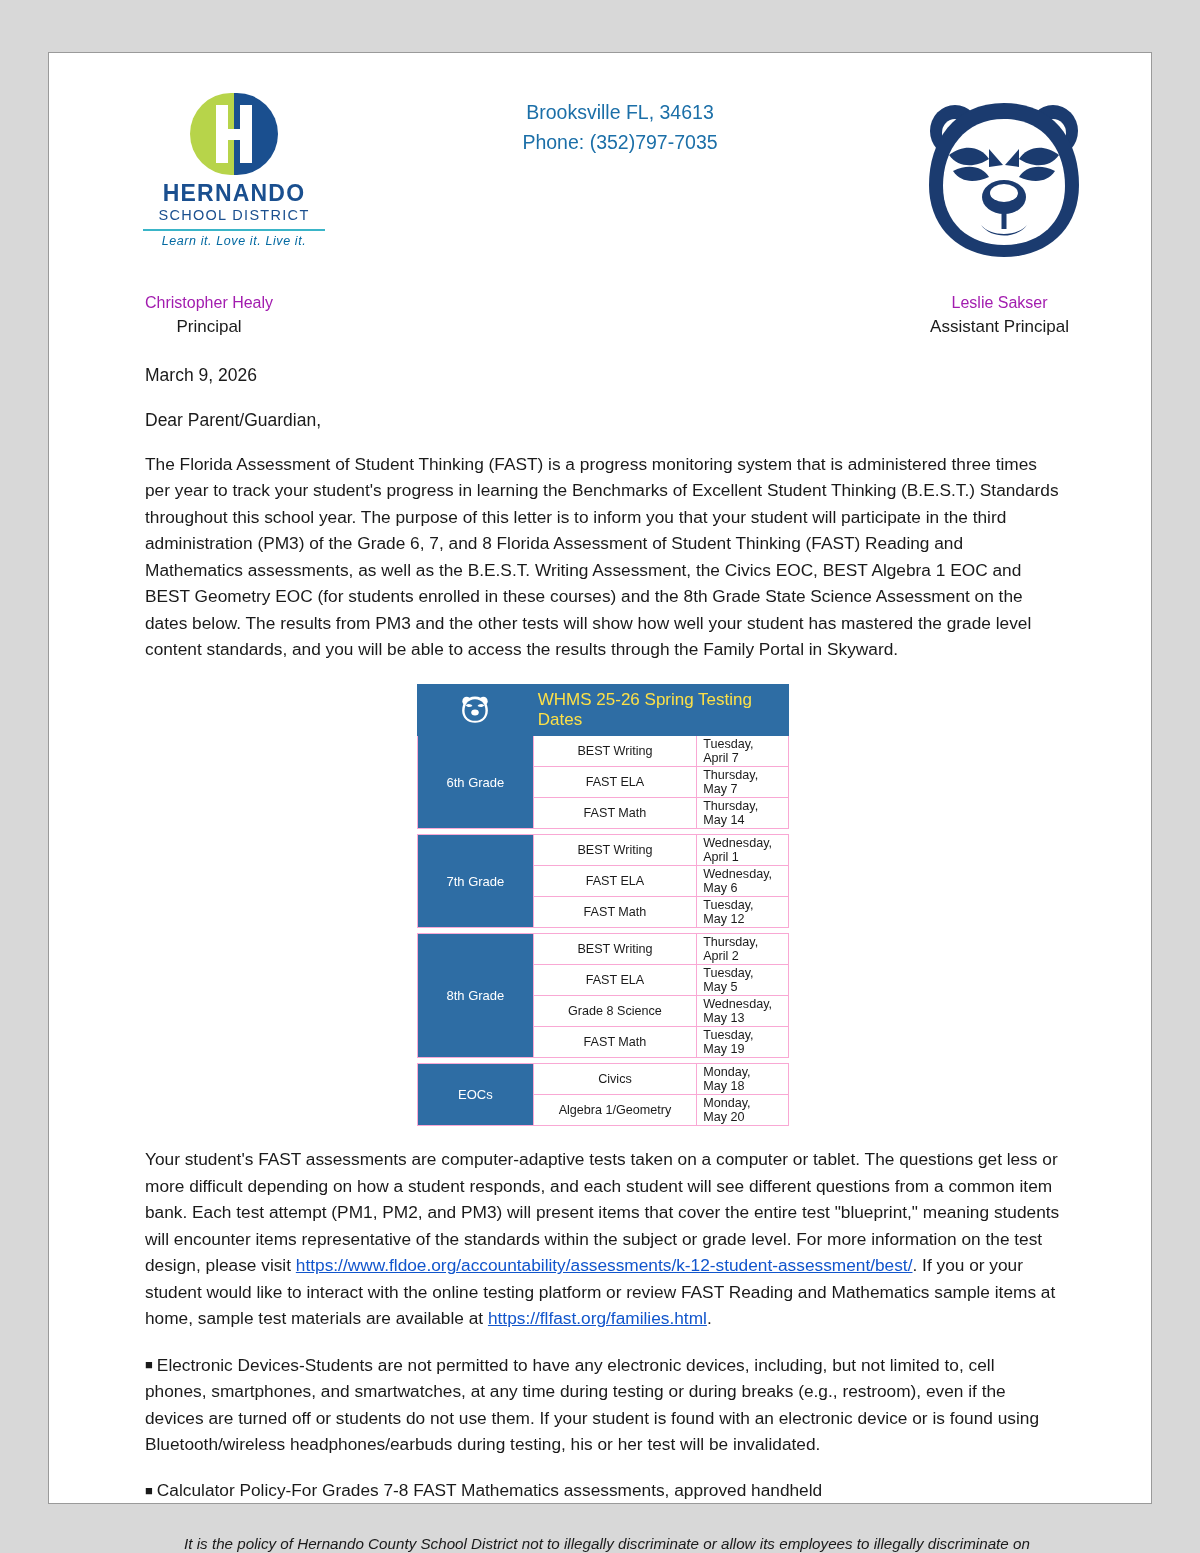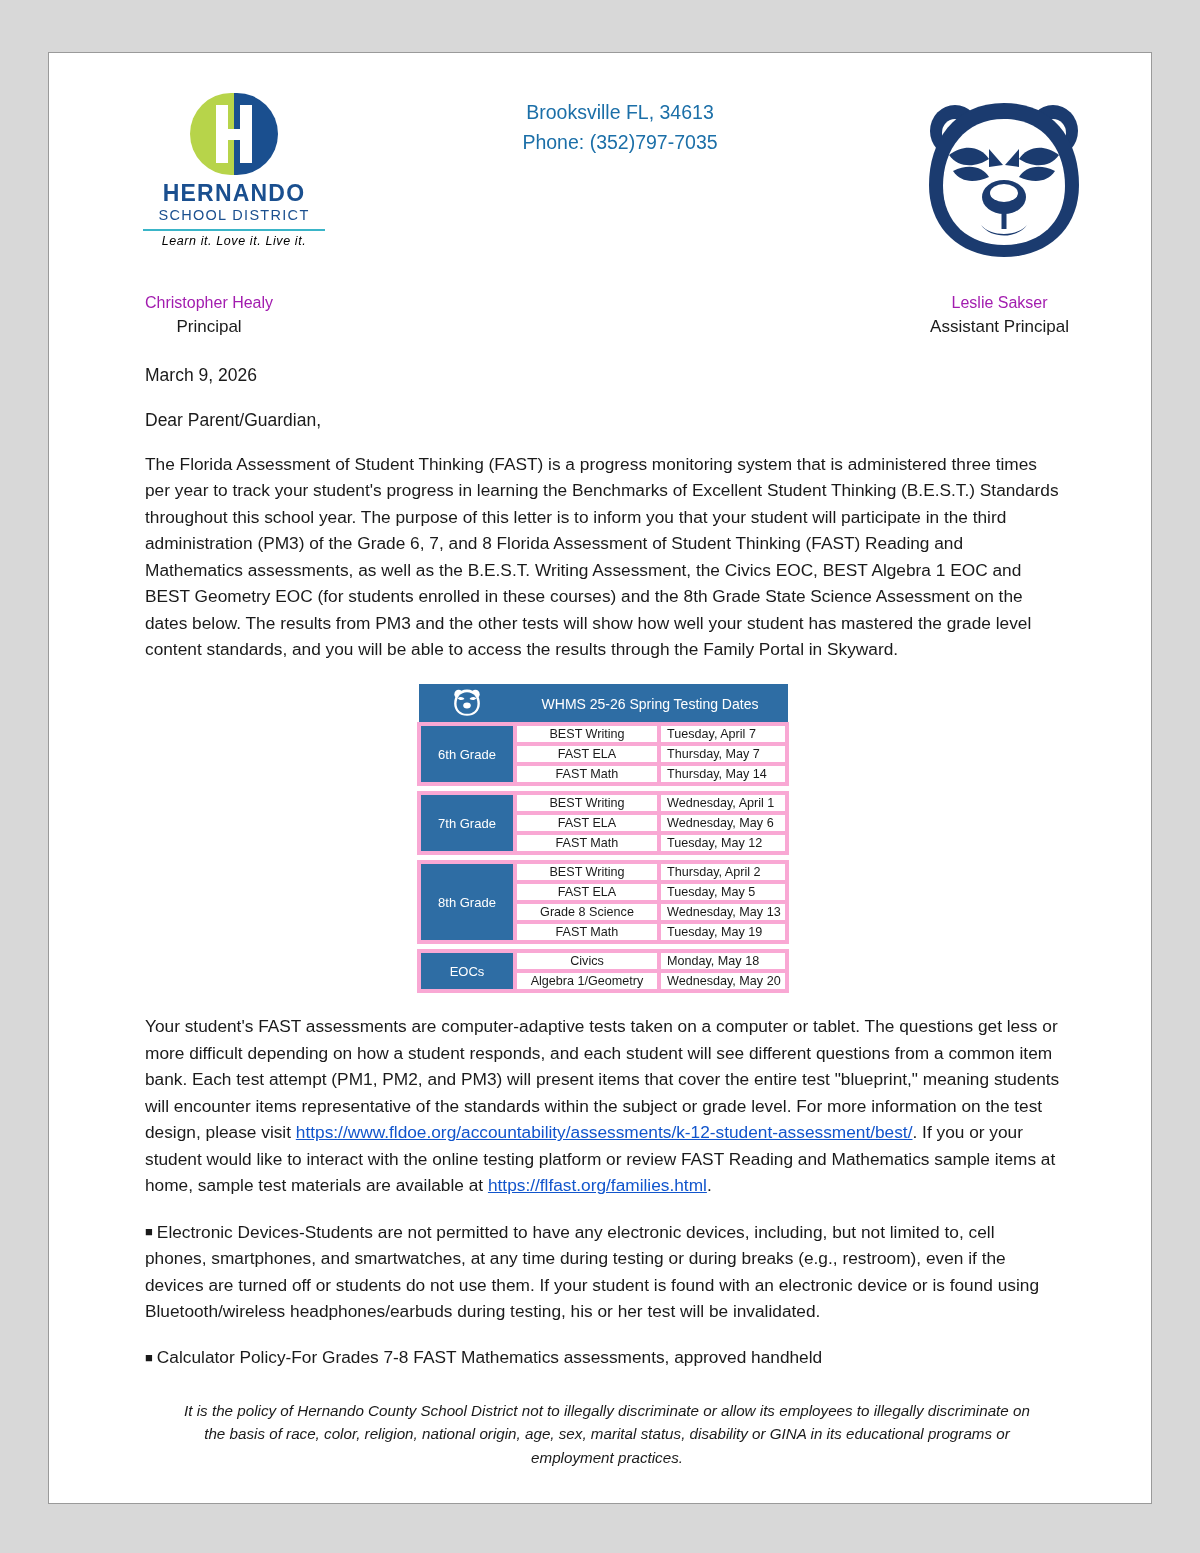--- a/index.html
+++ b/index.html
@@ -94,21 +94,21 @@
     letter-spacing: 1.3px;
     color: #1a4f8f;
     line-height: 1.4;
   }
   .logo-rule {
     border-top: 2px solid #3ab5c8;
     margin: 4px 6px 3px 6px;
   }
   .logo-tag {
     font-size: 12.5px;
-    color: #000000;
+    color: #0369a1;
     letter-spacing: 0.6px;
     font-style: italic;
   }
 
   .school-block {
     flex: 1;
     text-align: center;
     padding-top: 10px;
   }
   .school-name {
@@ -184,30 +184,29 @@
     margin: 22px auto 0 auto;
     width: 372px;
   }
   table.testing {
     border-collapse: collapse;
     width: 100%;
     font-size: 12.6px;
     color: #1a1a1a;
   }
   table.testing td {
-    border: 4px solid #f9a8d4;
-    padding: 1px 4px;
+    border: 1px solid #f9a8d4;
+    padding: 1px 16px;
     background: #ffffff;
   }
   .tbl-title-cell {
     background: #2e6da4 !important;
-    color: #ffffff;
-    font-size: 14px;
+    color: #fde047;
+    font-size: 17px;
     padding: 5px 6px 5px 4px !important;
-    text-align: center;
     border: 1px solid #2e6da4 !important;
   }
   .tbl-logo-cell {
     background: #2e6da4 !important;
     border: 1px solid #2e6da4 !important;
     width: 56px;
     text-align: center;
     vertical-align: middle;
     padding: 2px !important;
   }
@@ -398,21 +397,21 @@
               <tr class="spacer">
                 <td colspan="3"></td>
               </tr>
               <tr>
                 <td class="grade-cell" rowspan="2">EOCs</td>
                 <td class="test-cell">Civics</td>
                 <td class="date-cell">Monday, May 18</td>
               </tr>
               <tr>
                 <td class="test-cell">Algebra 1/Geometry</td>
-                <td class="date-cell">Wednesday, May 20</td>
+                <td class="date-cell">Monday, May 20</td>
               </tr>
             </tbody>
         </table>
       </div>
 
       <p class="para">
         <span>Your student's FAST assessments are computer-adaptive tests taken on a computer or tablet. The questions get less or more difficult depending on how a student responds, and each student will see different questions from a common item bank. Each test attempt (PM1, PM2, and PM3) will present items that cover the entire test "blueprint," meaning students will encounter items representative of the standards within the subject or grade level. For more information on the test design, please visit </span><a class="link" href="#">https://www.fldoe.org/accountability/assessments/k-12-student-assessment/best/</a><span>. If you or your student would like to interact with the online testing platform or review FAST Reading and Mathematics sample items at home, sample test materials are available at </span><a class="link" href="#">https://flfast.org/families.html</a><span>.</span>
       </p>
 
 

